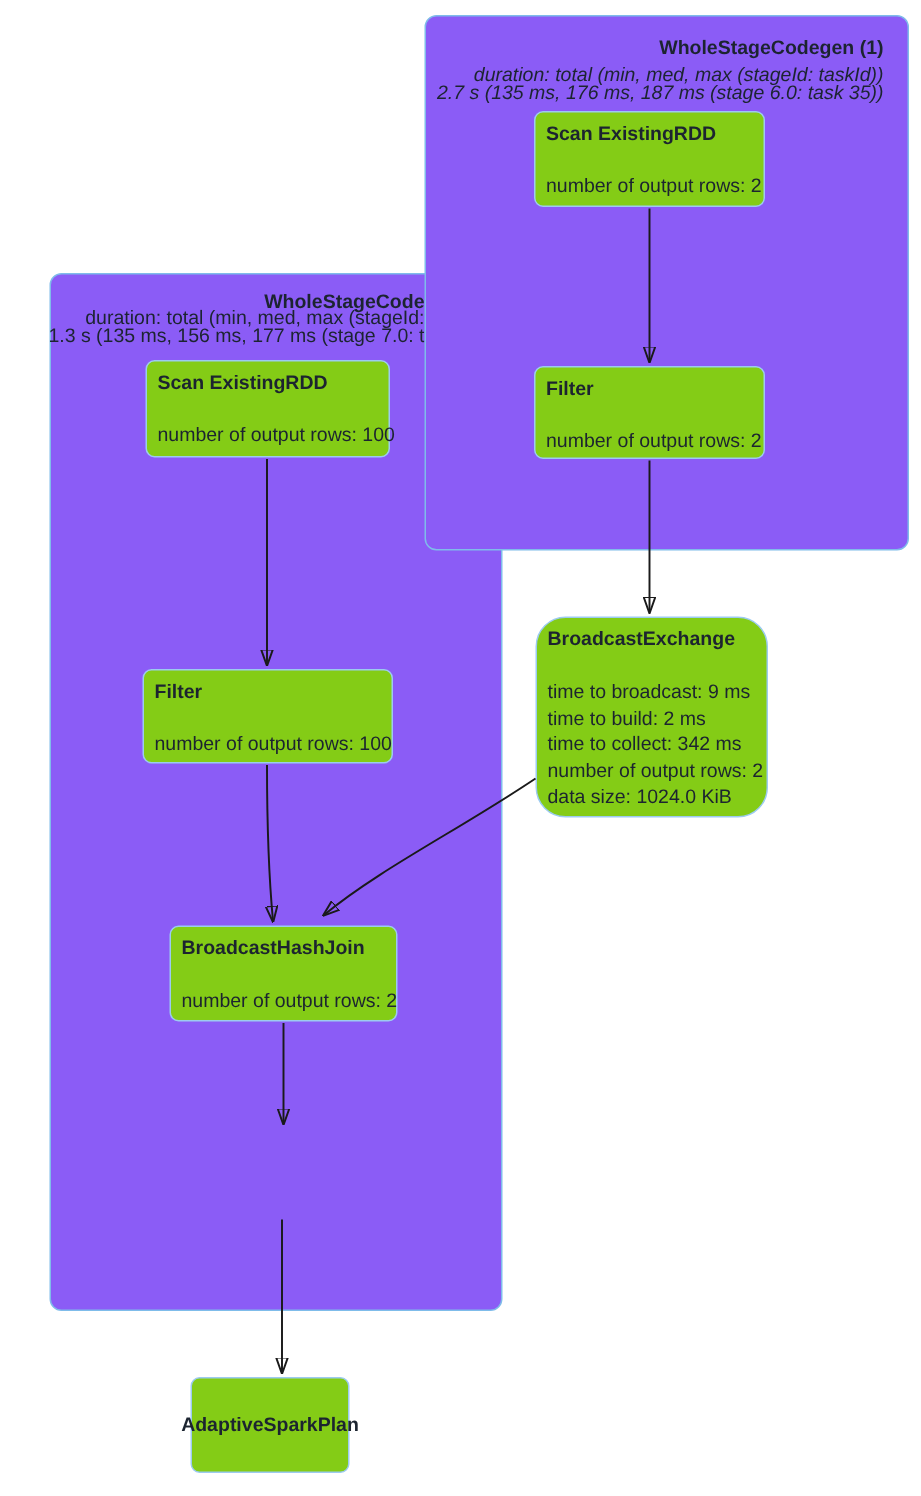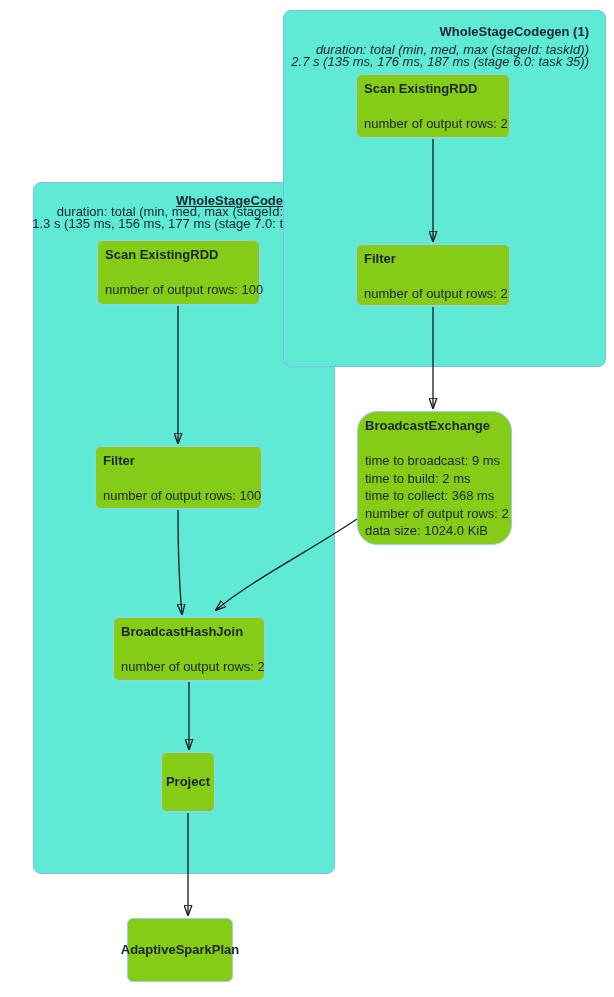--- a/index.html
+++ b/index.html
@@ -1,34 +1,34 @@
 <!DOCTYPE html>
 <html><head>
 <meta charset="utf-8">
 <style>
   html,body{margin:0;padding:0;background:#ffffff;}
   #canvas{
     position:relative;width:614px;height:997px;background:#ffffff;overflow:hidden;
     font-family:"Liberation Sans","DejaVu Sans",sans-serif;color:#1c2430;
   }
   .cluster{
-    position:absolute;background:#5eead4;border:1px solid #7fbcea;border-radius:8px;
+    position:absolute;background:#8b5cf6;border:1px solid #7fbcea;border-radius:8px;
     box-sizing:border-box;
   }
   #cluster-left{left:33px;top:182px;width:302px;height:692px;z-index:1;}
   #cluster-right{left:283px;top:10px;width:323px;height:357px;z-index:2;}
   .c-title{
     position:absolute;font-size:13px;font-weight:bold;white-space:nowrap;
   }
   .c-duration{
     position:absolute;font-size:13px;line-height:11.5px;text-align:right;white-space:nowrap;
   }
   #cluster-right .c-title{top:13px;right:16px;}
   #cluster-right .c-duration{top:33px;right:16px;font-style:italic;}
-  #cluster-left .c-title{top:10px;right:51px;text-decoration:underline;}
+  #cluster-left .c-title{top:10px;right:51px;}
   #cluster-left .c-duration{top:23px;right:51px;}
   .node{
     position:absolute;background:#84cc16;border:1px solid #9ccbf0;border-radius:6px;
     box-sizing:border-box;padding:5px 7px;font-size:13px;line-height:17.5px;z-index:3;
     white-space:nowrap;
   }
   .node .title{font-weight:bold;}
   .node .spacer{height:17.5px;}
   .node.center{display:flex;align-items:center;justify-content:center;padding:0;}
   #node-scan1{left:356px;top:74px;width:154px;height:64px;}
@@ -73,21 +73,21 @@
     <div class="title">Filter</div>
     <div class="spacer"></div>
     <div class="metric">number of output rows: 2</div>
   </div>
 
   <div class="node" id="node-bex">
     <div class="title">BroadcastExchange</div>
     <div class="spacer"></div>
     <div class="metric">time to broadcast: 9 ms</div>
     <div class="metric">time to build: 2 ms</div>
-    <div class="metric">time to collect: 368 ms</div>
+    <div class="metric">time to collect: 342 ms</div>
     <div class="metric">number of output rows: 2</div>
     <div class="metric">data size: 1024.0 KiB</div>
   </div>
 
   <div class="node" id="node-scan2">
     <div class="title">Scan ExistingRDD</div>
     <div class="spacer"></div>
     <div class="metric">number of output rows: 100</div>
   </div>
 
@@ -96,23 +96,20 @@
     <div class="spacer"></div>
     <div class="metric">number of output rows: 100</div>
   </div>
 
   <div class="node" id="node-bhj">
     <div class="title">BroadcastHashJoin</div>
     <div class="spacer"></div>
     <div class="metric">number of output rows: 2</div>
   </div>
 
-  <div class="node center" id="node-project">
-    <div class="title">Project</div>
-  </div>
 
   <div class="node center" id="node-asp">
     <div class="title">AdaptiveSparkPlan</div>
   </div>
 
   <svg id="edges" width="614" height="997" viewBox="0 0 614 997">
     <defs>
       <marker id="arrow" viewBox="0 0 11 9" refX="10" refY="4.5" markerWidth="11" markerHeight="9" orient="auto" markerUnits="userSpaceOnUse">
         <path d="M0,0.6 L11,4.5 L0,8.4 Z" fill="#1a1a1a" stroke="none"></path>
       </marker>

